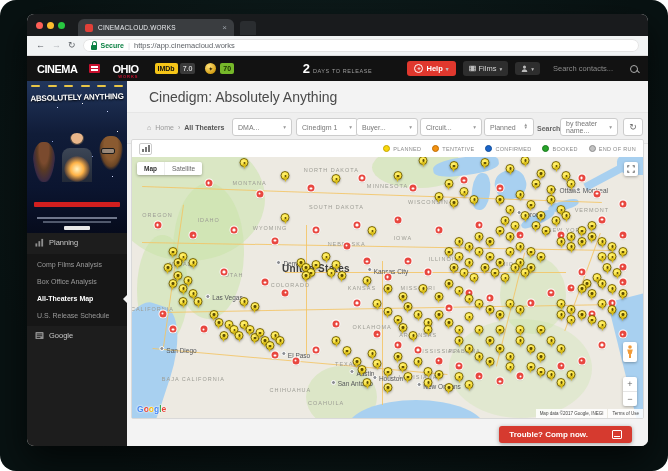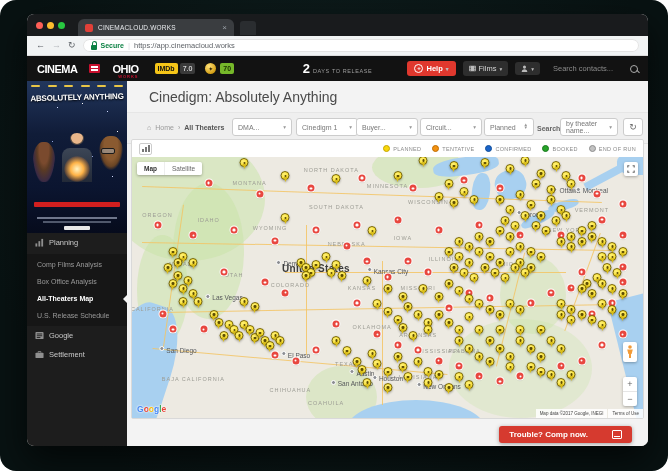--- a/index.html
+++ b/index.html
@@ -250,27 +250,20 @@
           <div class="sub">U.S. Release Schedule</div>
         </div>
         <div class="item">
           <svg viewBox="0 0 10 10">
               <rect x="0.5" y="1" width="9" height="8" rx="1"></rect>
               <rect x="2" y="2.8" width="6" height="1" fill="#1d1d1d"></rect>
               <rect x="2" y="4.8" width="6" height="1" fill="#1d1d1d"></rect>
               <rect x="2" y="6.8" width="4" height="1" fill="#1d1d1d"></rect>
             </svg>
           <span>Google</span>
-        </div>
-        <div class="item">
-          <svg viewBox="0 0 10 10">
-              <rect x="0.5" y="3" width="9" height="6" rx="1"></rect>
-              <path d="M3.5 3V1.8h3V3" stroke="#8f8f8f" fill="none"></path>
-            </svg>
-          <span>Settlement</span>
         </div>
       </aside>
 
       <main class="main">
         <div class="pg-title">Cinedigm: Absolutely Anything</div>
 
         <div class="filterbar">
           <div class="crumb">
             <span>⌂</span>
             <span>Home</span>

